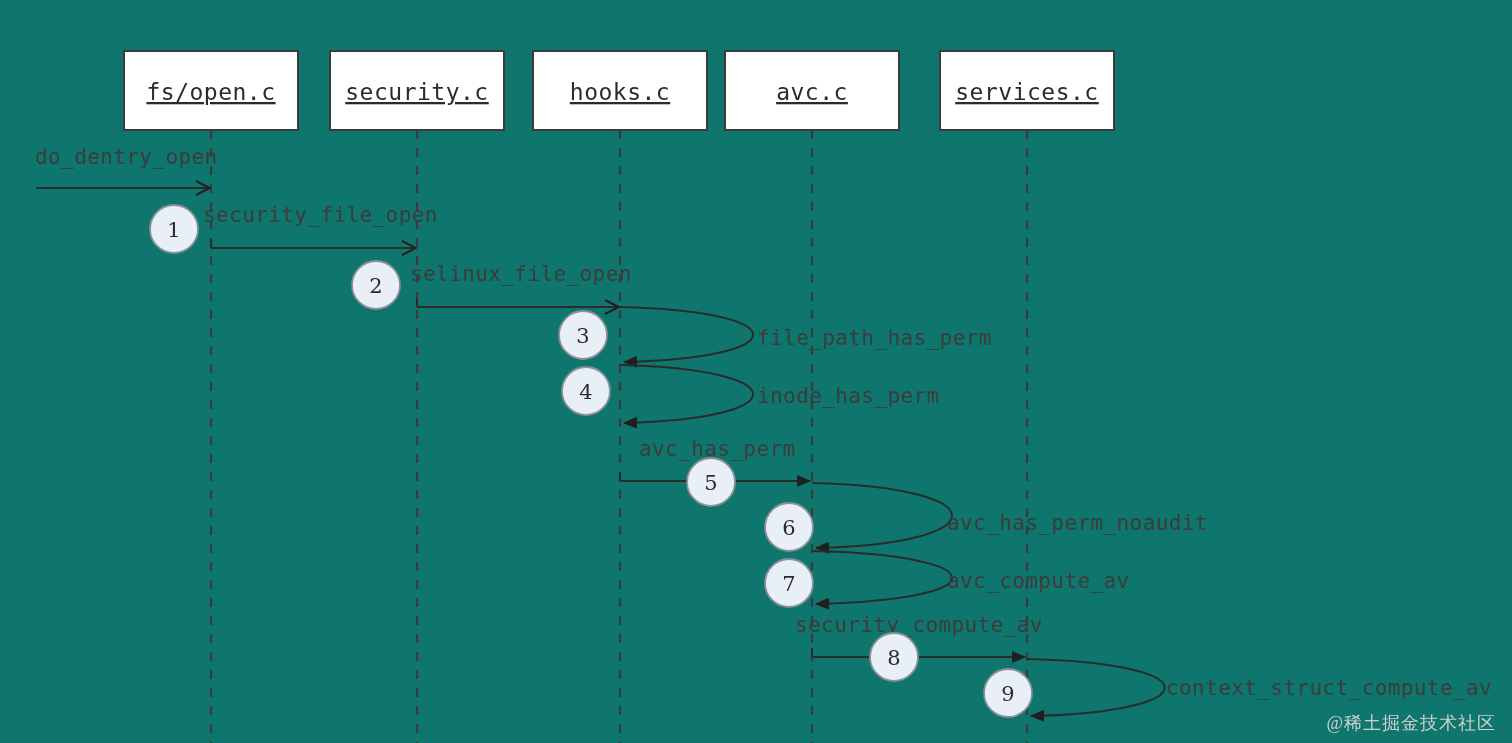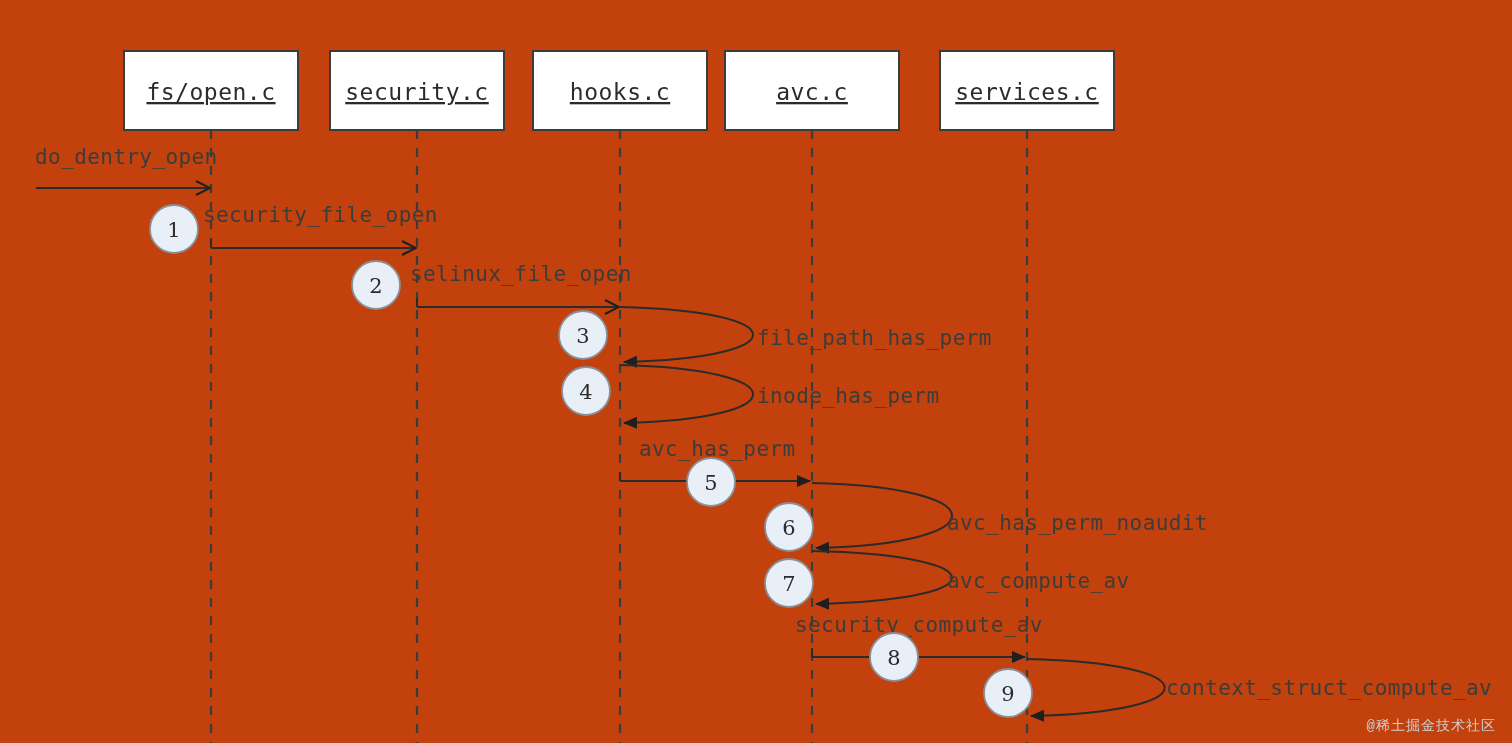--- a/index.html
+++ b/index.html
@@ -8,21 +8,21 @@
     padding: 0;
     background: #ffffff;
   }
   body {
     font-family: "DejaVu Sans Mono", monospace;
   }
   #canvas {
     position: relative;
     width: 1512px;
     height: 743px;
-    background: #c2410c;
+    background: #0f766e;
     overflow: hidden;
   }
   #diagram-svg {
     position: absolute;
     top: 0;
     left: 0;
     width: 1512px;
     height: 743px;
   }
   .participant-box {
@@ -69,22 +69,22 @@
     font-family: "DejaVu Serif", serif;
     font-size: 21px;
     fill: #2b2b2b;
     text-anchor: middle;
     dominant-baseline: central;
   }
   .watermark {
     position: absolute;
     right: 16px;
     bottom: 8px;
-    font-family: Liberation Mono, monospace;
-    font-size: 14px;
+    font-family: Liberation Serif, serif;
+    font-size: 18px;
     color: #cfcfcf;
     letter-spacing: 1px;
     user-select: none;
   }
 </style>
 </head>
 <body>
 
 <div id="canvas">
 

